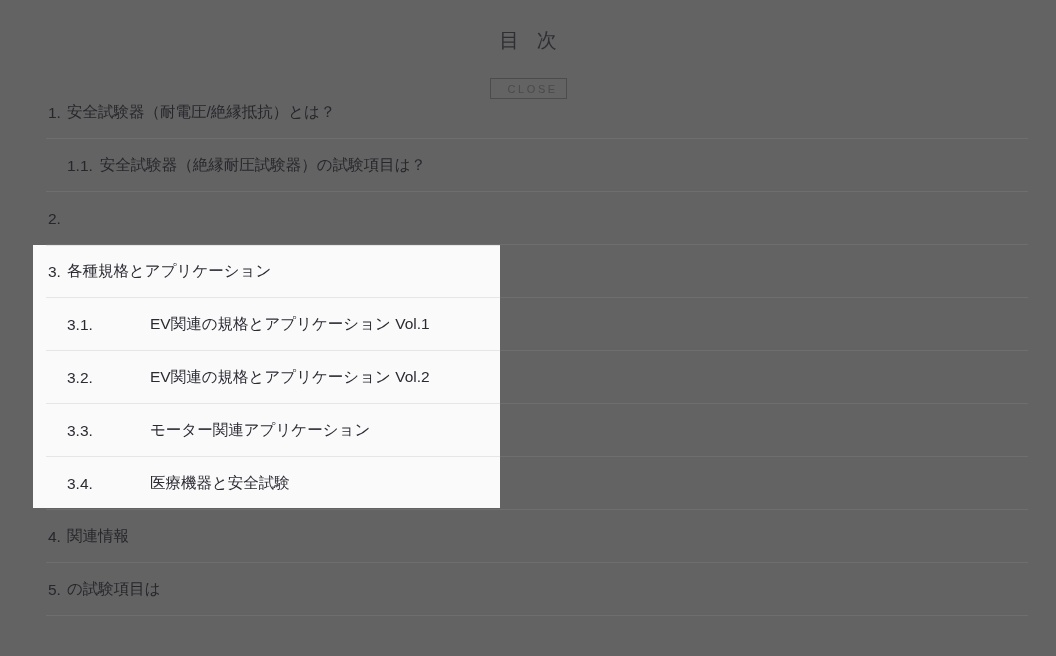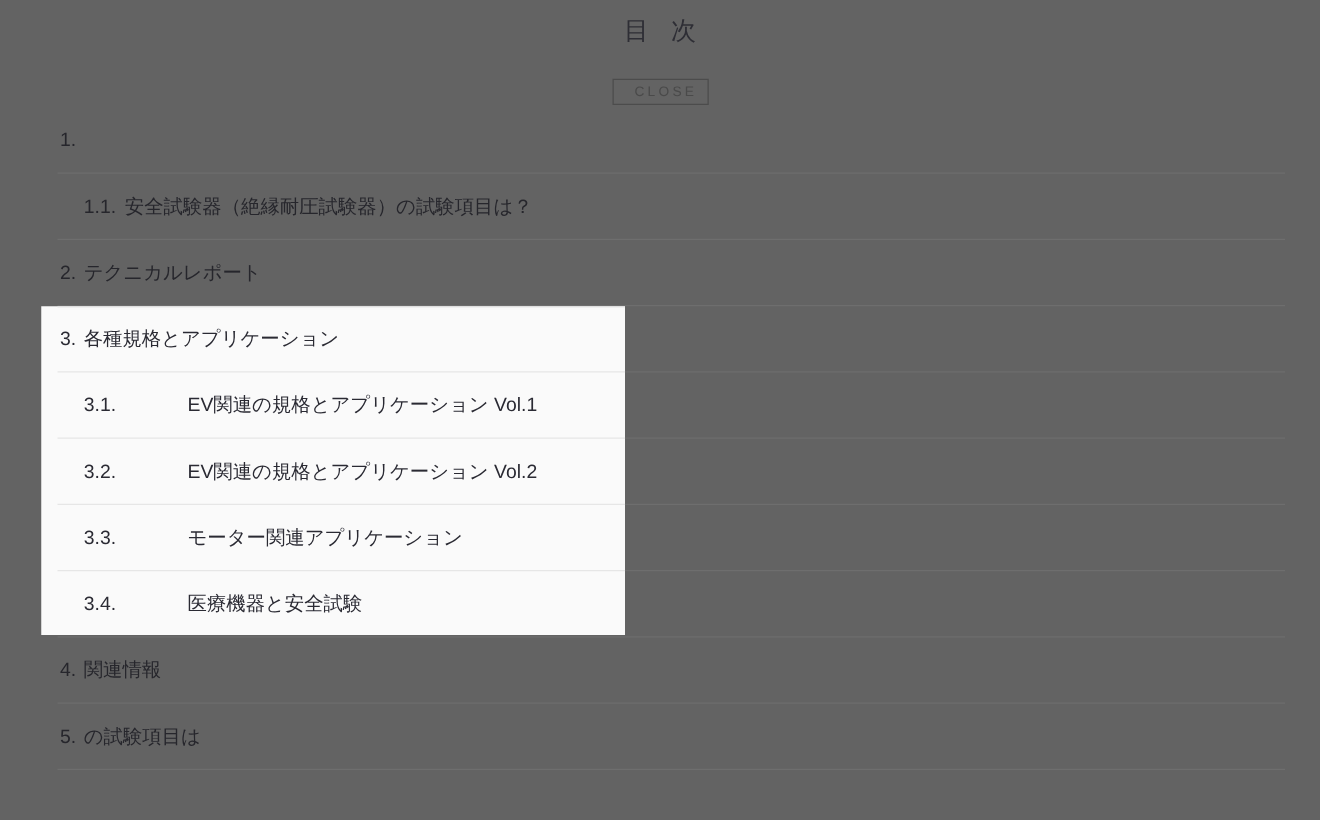--- a/index.html
+++ b/index.html
@@ -11,21 +11,21 @@
     height: 656px;
     background: #636363;
     font-family: "Liberation Sans", "DejaVu Sans", sans-serif;
     overflow: hidden;
     position: relative;
   }
 
   
   .toc-header {
     width: 100%;
-    padding-top: 11px;
+    padding-top: 26px;
     text-align: center;
     position: relative;
     z-index: 1;
   }
   .toc-title {
     font-size: 20px;
     color: #2e2e35;
     letter-spacing: 6px;
     line-height: 28px;
     font-weight: 400;
@@ -145,30 +145,30 @@
   <div class="toc-title">目 次</div>
   <div class="close-btn-wrap">
     <div class="close-btn">CLOSE</div>
   </div>
 </div>
 
 <div class="toc-list">
 
   <div class="toc-row lvl1">
     <span class="num">1.</span>
+    <span class="txt">安全試験器（耐電圧/絶縁抵抗）とは？</span>
   </div>
 
   <div class="toc-row lvl2">
     <span class="num">1.1.</span>
     <span class="txt">安全試験器（絶縁耐圧試験器）の試験項目は？</span>
   </div>
 
   <div class="toc-row lvl1">
     <span class="num">2.</span>
-    <span class="txt">テクニカルレポート</span>
   </div>
 
   <div class="toc-row lvl1">
     <span class="num">3.</span>
     <span class="txt">各種規格とアプリケーション</span>
   </div>
 
   <div class="toc-row lvl2 wide">
     <span class="num">3.1.</span>
     <span class="txt">EV関連の規格とアプリケーション Vol.1</span>

